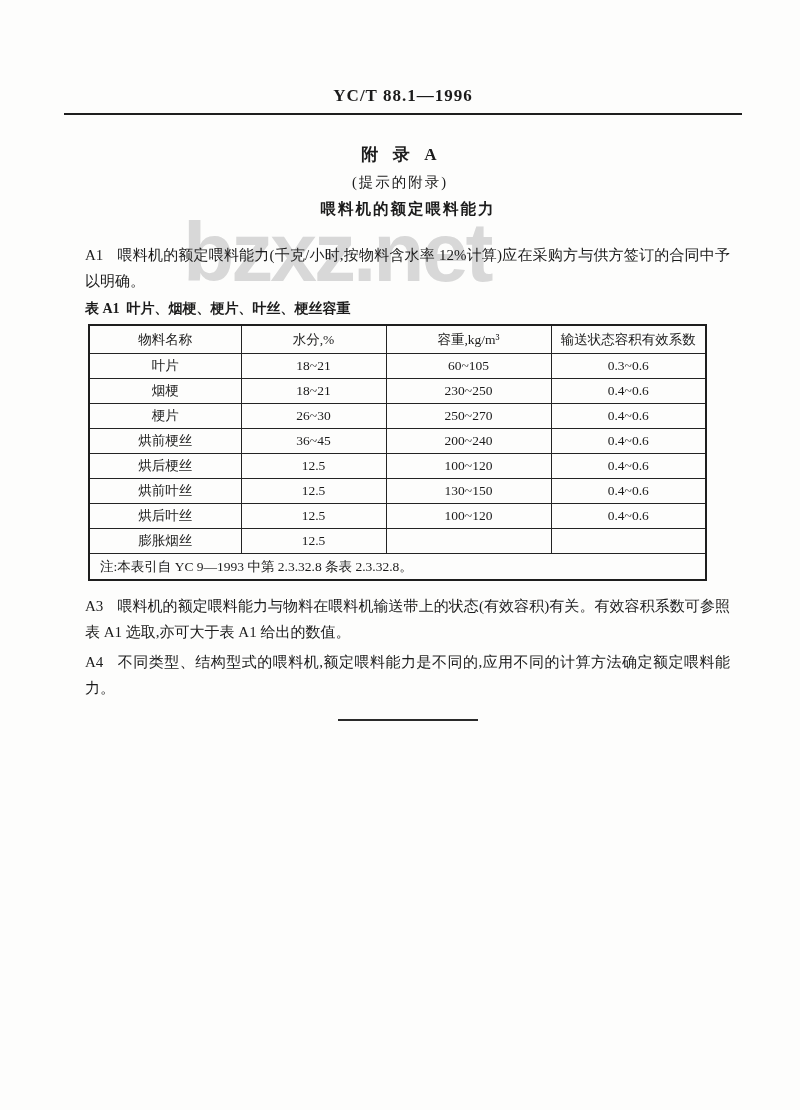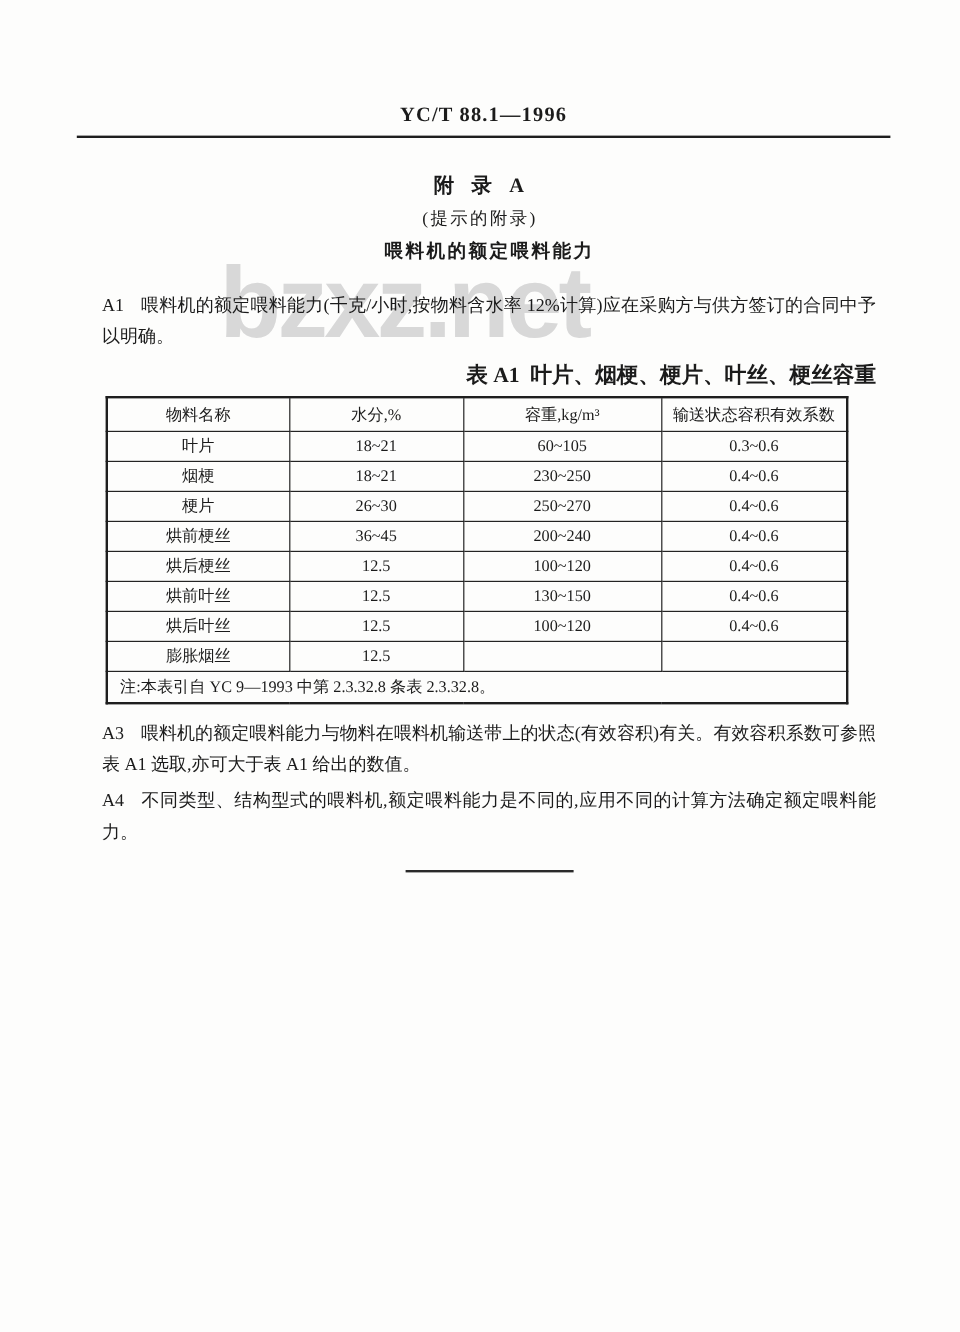--- a/index.html
+++ b/index.html
@@ -47,22 +47,22 @@
     text-align:justify;
   }
   .clause .lbl{font-family:"Liberation Serif","DejaVu Serif",serif;margin-right:14px;}
   .clause-a1{margin-top:22px;}
   .clause-a2{margin-top:3px;}
   .clause-a3{margin-top:12px;}
   .clause-a4{margin-top:4px;}
 
   
   .tbl-caption{
-    margin-top:6px;text-align:right;
-    font-size:18px;font-weight:bold;white-space:pre;
+    margin-top:6px;text-align:left;
+    font-size:14px;font-weight:bold;white-space:pre;
   }
   table.data{
     border-collapse:collapse;
     margin:6px 11px 0 3px;
     width:617px;
     table-layout:fixed;
     font-size:13.5px;
   }
   table.data th,table.data td{
     border:1.5px solid #242424;

